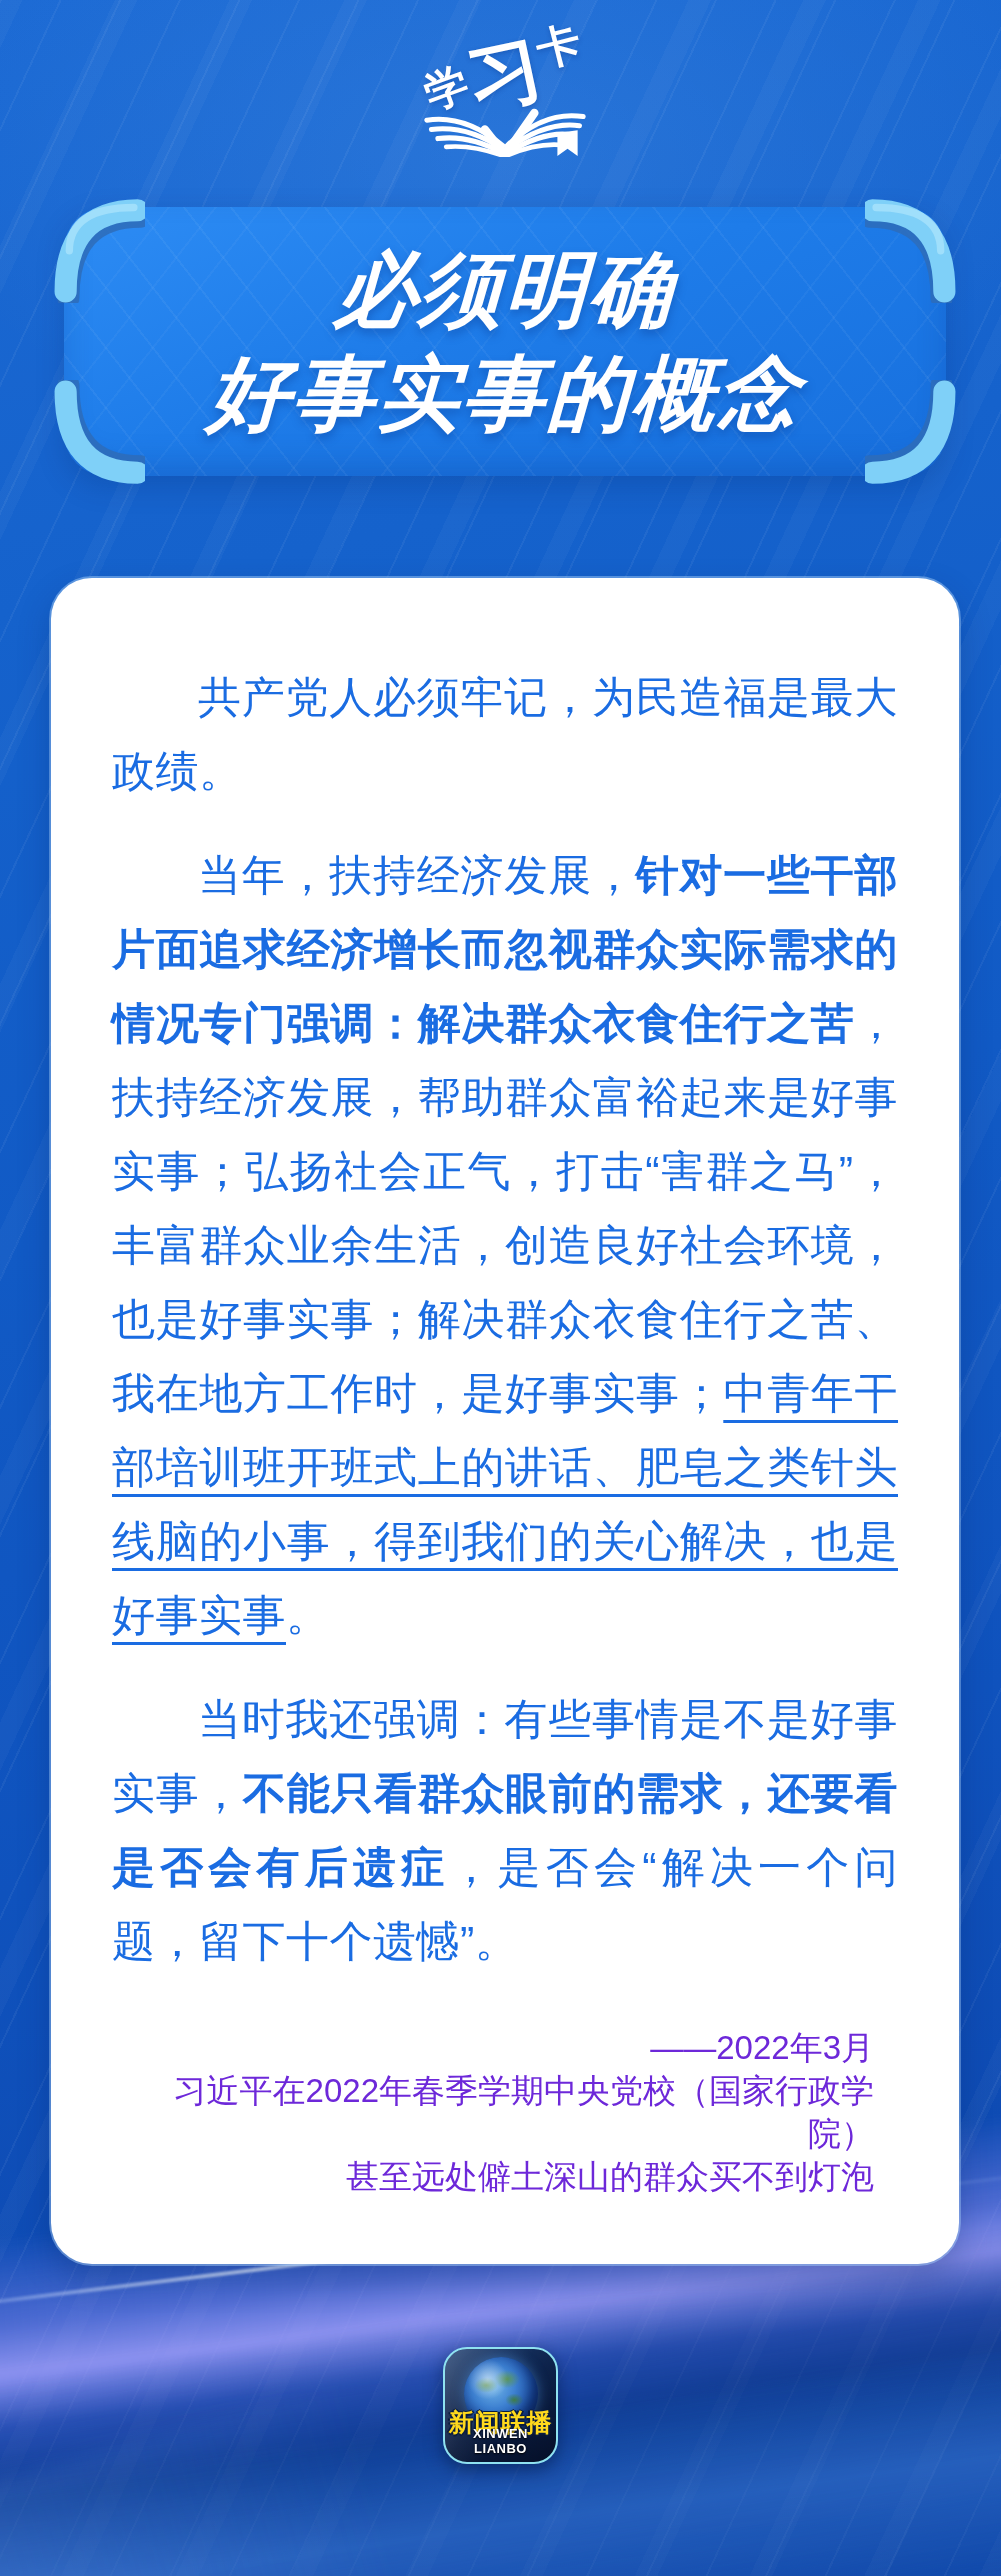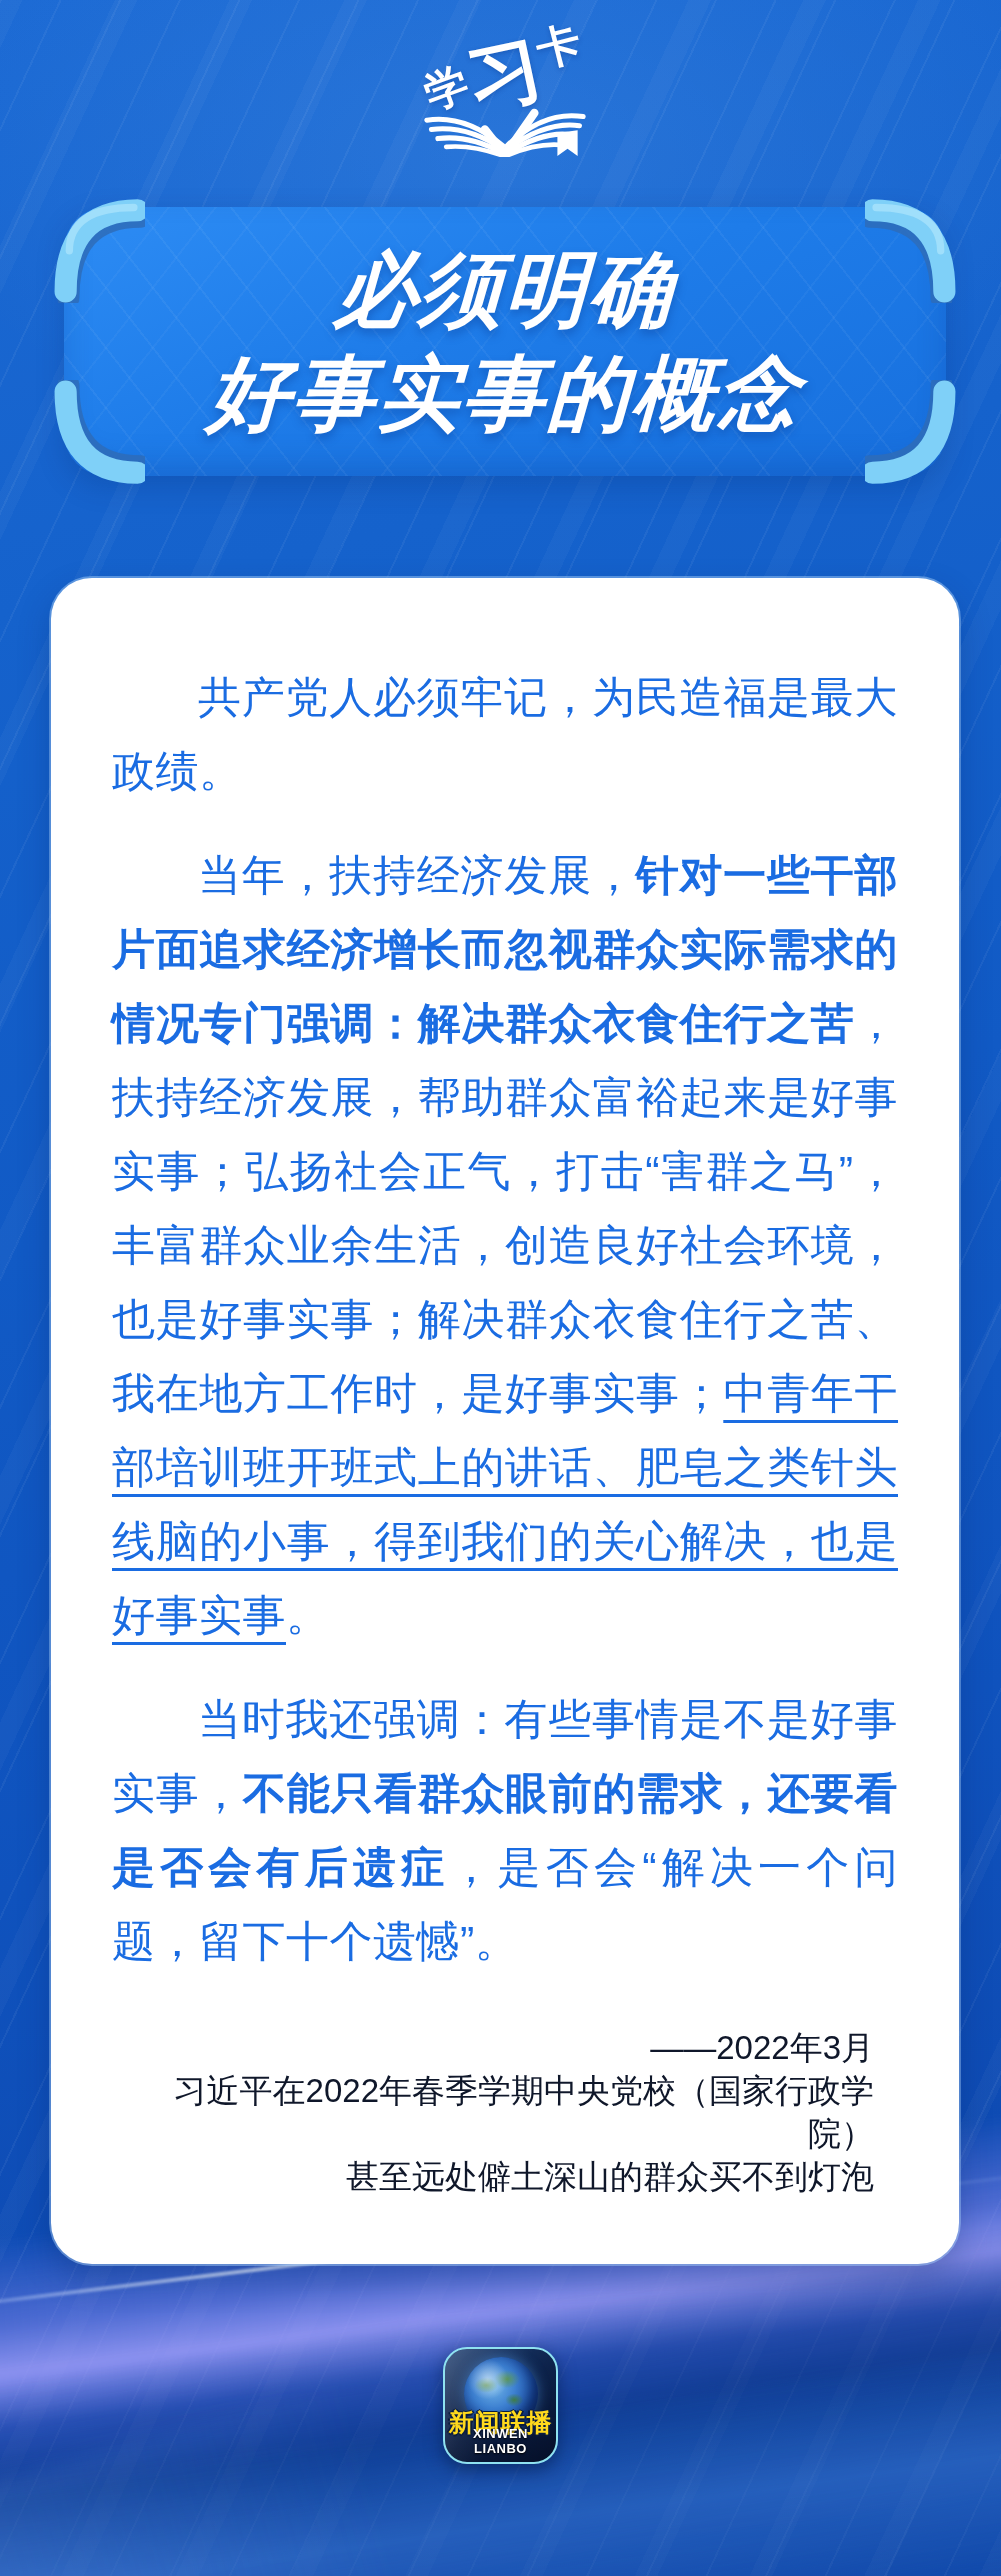--- a/index.html
+++ b/index.html
@@ -64,21 +64,21 @@
   
   .card{ position:absolute; left:51px; top:550px; width:908px; height:1686px; z-index:4;
     background:#fff; border-radius:41px; box-sizing:border-box; padding:82px 61px 0;
     color:#1a6ce2;
     box-shadow:0 0 0 1.9px rgba(170,210,250,.45), 0 15px 33px rgba(4,35,100,.28);margin-top:28px; }
   .card p{ margin:0 0 30px; font-size:43px; line-height:74px; letter-spacing:0.5px;
     text-align:justify; text-indent:2em; }
   .card b{ font-weight:700; }
   .uline{ text-decoration:underline; text-decoration-thickness:2.8px; text-underline-offset:12px; }
   .attribution{ margin-top:48px; padding-right:24px; text-align:right;
-    font-size:33px; line-height:43px; color:#0f172a; }
+    font-size:33px; line-height:43px; color:#6d28d9; }
 
   
   .badge{ position:absolute; left:443px; top:2347px; width:115px; height:117px; z-index:5;
     border-radius:24px; box-sizing:border-box; border:2.8px solid #8fe2f0; overflow:hidden;
     background:linear-gradient(155deg,#1a3b6e 0%,#0d224a 40%,#050f28 100%);
     box-shadow:0 5.6px 16.7px rgba(3,20,60,.5); }
   .badge::before{ content:""; position:absolute; inset:0;
     background:linear-gradient(115deg, rgba(255,255,255,.2) 0%, rgba(255,255,255,.05) 35%, rgba(255,255,255,0) 55%); }
   .globe{ position:absolute; left:18.5px; top:8.3px; width:74px; height:74px; border-radius:50%;
     background:

